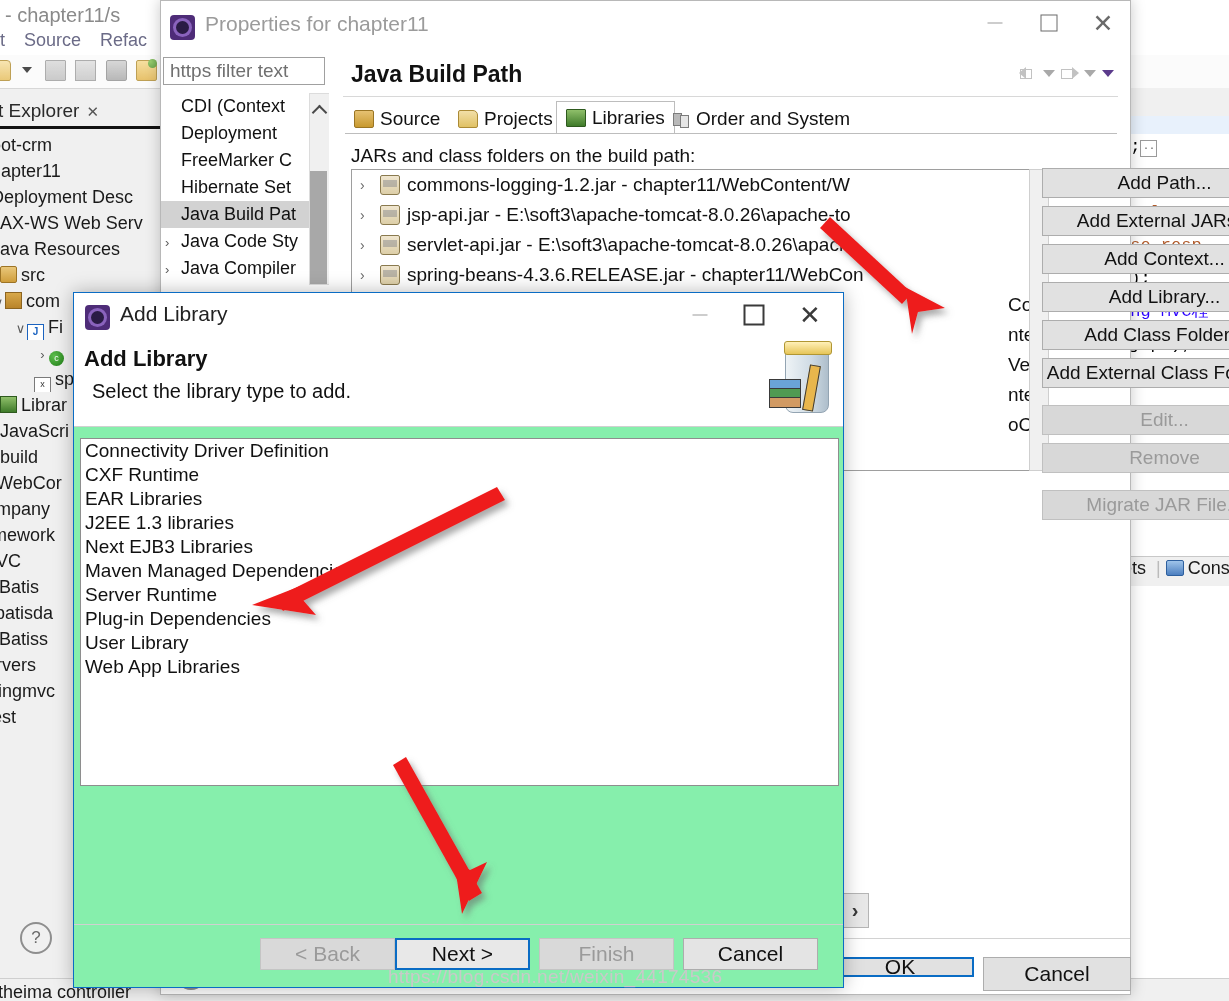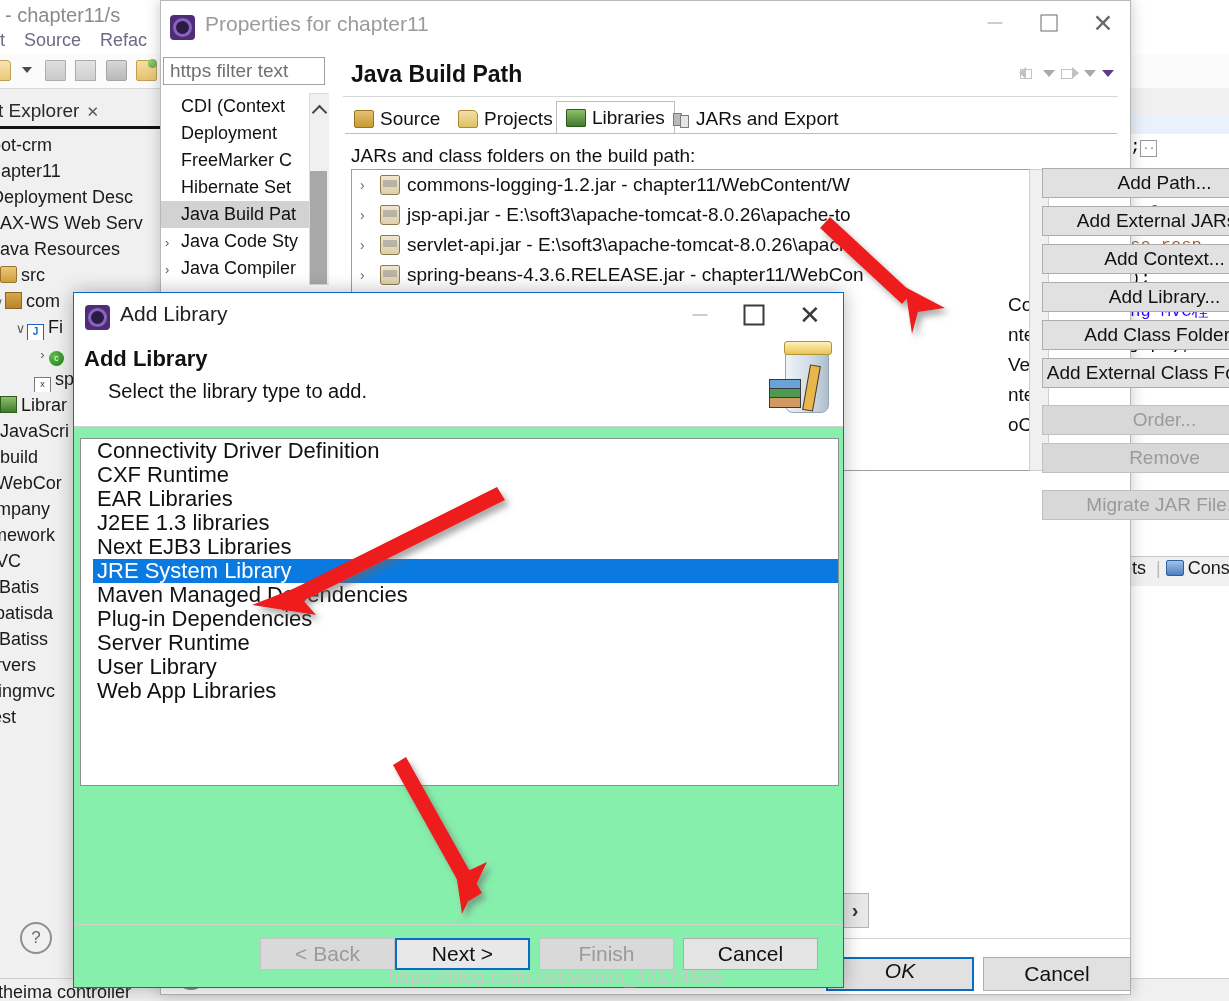--- a/index.html
+++ b/index.html
@@ -129,56 +129,56 @@
 
   #btn-col{position:absolute;left:713px;top:115px;width:250px;}
   .pbtn{width:245px;height:30px;margin-bottom:8px;border:1px solid #adadad;background:#e1e1e1;
      font-size:19px;color:#111;display:flex;align-items:center;justify-content:center;box-sizing:border-box;}
   .pbtn.disabled{color:#9a9a9a;background:#d8d8d8;border-color:#c0c0c0;}
   .pbtn.gap{margin-top:17px;}
 
   #prop-bottom-sep{position:absolute;left:0;top:937px;width:969px;height:1px;background:#d2d2d2;}
   #prop-help{position:absolute;left:14px;top:957px;width:28px;height:28px;border:2px solid #8e8e8e;border-radius:50%;
      color:#6a6a6a;font-size:17px;display:flex;align-items:center;justify-content:center;}
-  #ok-btn{position:absolute;left:665px;top:956px;width:148px;height:34px;background:#e1e1e1;border:2px solid #0a6cc4;
-     font-size:21px;color:#111;display:flex;justify-content:center;box-sizing:border-box;font-style:italic;}
+  #ok-btn{position:absolute;left:665px;top:956px;width:148px;height:20px;background:#e1e1e1;border:2px solid #0a6cc4;
+     font-size:21px;color:#111;display:flex;align-items:center;justify-content:center;box-sizing:border-box;}
   #cancel-btn{position:absolute;left:822px;top:956px;width:148px;height:34px;background:#e1e1e1;border:1px solid #adadad;
      font-size:21px;color:#111;display:flex;align-items:center;justify-content:center;box-sizing:border-box;}
 
   
   #addlib-dialog{left:73px;top:292px;width:769px;height:694px;background:#86efac;
      border:1px solid #0a6cc4;box-shadow:0 0 18px rgba(0,0,0,.28);}
   #al-titlebar{position:absolute;left:0;top:0;width:769px;height:49px;background:#ffffff;}
   #al-title-icon{position:absolute;left:11px;top:12px;width:25px;height:25px;
      background:radial-gradient(circle at 50% 50%,#ffffff 0 18%,#6b3fa0 19% 47%,#4e2c78 48% 100%);border-radius:4px;}
   #al-title-icon:before{content:"";position:absolute;left:6px;top:6px;width:13px;height:13px;border-radius:50%;background:#2a1b45;box-shadow:0 0 0 3px #8a63bd;}
   #al-title-text{position:absolute;left:46px;top:9px;font-size:21px;color:#222;}
   #al-wb-min{right:116px;}
   #al-wb-min .gx{width:15px;height:1px;background:#9c9c9c;}
   #al-wb-max{right:62px;}
   #al-wb-max .gx{width:17px;height:17px;border:2px solid #3a3a3a;}
   #al-wb-close{right:6px;}
   #al-wb-close .gx{font-size:26px;color:#3a3a3a;line-height:1;}
 
   #al-header{position:absolute;left:0;top:49px;width:769px;height:84px;background:#ffffff;border-bottom:1px solid #d0d0d0;}
   #al-heading{position:absolute;left:10px;top:4px;font-size:22px;font-weight:bold;color:#111;}
-  #al-sub{position:absolute;left:18px;top:38px;font-size:20px;color:#111;margin-left:16px;}
+  #al-sub{position:absolute;left:18px;top:38px;font-size:20px;color:#111;}
   #al-hero{position:absolute;right:6px;top:-3px;width:78px;height:86px;}
   .jarbig{position:absolute;right:8px;top:10px;width:42px;height:62px;background:linear-gradient(90deg,#eef3f6,#cfdbe4 60%,#aebecb);
      border:1px solid #93a4b2;border-radius:6px 6px 8px 8px;}
   .jarbig:before{content:"";position:absolute;left:-2px;top:-9px;width:46px;height:12px;background:linear-gradient(#fff0b8,#e6c558);
      border:1px solid #b09633;border-radius:3px;}
   .bk{position:absolute;border:1px solid #3a3a3a;}
   .bk1{right:36px;top:40px;width:30px;height:9px;background:#6aa3d8;}
   .bk2{right:36px;top:49px;width:30px;height:9px;background:#4f9a52;}
   .bk3{right:36px;top:58px;width:30px;height:9px;background:#d19a63;}
   .bk4{right:20px;top:26px;width:9px;height:44px;background:#e8b64c;transform:rotate(10deg);}
 
   #al-listbox{position:absolute;left:6px;top:145px;width:757px;height:346px;background:#ffffff;border:1px solid #8e8e8e;overflow:hidden;}
-  .lirow{height:24px;line-height:24px;padding-left:4px;font-size:22px;color:#111;white-space:nowrap;margin-left:12px;}
+  .lirow{height:24px;line-height:24px;padding-left:4px;font-size:19px;color:#111;white-space:nowrap;}
   .lirow.sel{background:#0a7ae0;color:#ffffff;}
 
   #al-footer-sep{position:absolute;left:0;top:631px;width:769px;height:1px;background:#d0d0d0;}
   #al-help{position:absolute;left:20px;top:922px;width:28px;height:28px;border:2px solid #8e8e8e;border-radius:50%;
      color:#6a6a6a;font-size:17px;display:flex;align-items:center;justify-content:center;}
   .wbtn3{position:absolute;top:645px;height:32px;font-size:21px;display:flex;align-items:center;justify-content:center;box-sizing:border-box;}
   #btn-back{left:186px;width:135px;background:#d9d9d9;border:1px solid #c4c4c4;color:#9a9a9a;}
   #btn-next{left:321px;width:135px;background:#e8e8e8;border:2px solid #0a6cc4;color:#111;}
   #btn-finish{left:465px;width:135px;background:#d9d9d9;border:1px solid #c4c4c4;color:#9a9a9a;}
   #btn-cancel2{left:609px;width:135px;background:#e4e4e4;border:1px solid #adadad;color:#111;}
@@ -330,21 +330,21 @@
       <div class="etab" style="left:104px;">
         <span class="tabico ic-projects"></span>
         <span>Projects</span>
       </div>
       <div class="etab active" style="left:211px;">
         <span class="tabico ic-libraries"></span>
         <span>Libraries</span>
       </div>
       <div class="etab" style="left:318px;">
         <span class="tabico ic-order"></span>
-        <span>JARs and Export</span>
+        <span>Order and System</span>
       </div>
     </div>
     <div id="tab-underline"></div>
 
     <div id="jars-label">JARs and class folders on the build path:</div>
 
     <div id="jars-list">
       <div class="jarrow">
           <span class="jw">›</span>
           <span class="ic-jar"></span>
@@ -396,21 +396,21 @@
       <div class="pbtn">
           <span>Add Library...</span>
         </div>
       <div class="pbtn">
           <span>Add Class Folder...</span>
         </div>
       <div class="pbtn">
           <span>Add External Class Folder...</span>
         </div>
       <div class="pbtn disabled gap">
-          <span>Order...</span>
+          <span>Edit...</span>
         </div>
       <div class="pbtn disabled">
           <span>Remove</span>
         </div>
       <div class="pbtn disabled gap">
           <span>Migrate JAR File...</span>
         </div>
     </div>
   </div>
 
@@ -457,24 +457,23 @@
       <span class="bk bk3"></span>
     </div>
   </div>
 
   <div id="al-listbox">
     <div class="lirow"><span>Connectivity Driver Definition</span></div>
     <div class="lirow"><span>CXF Runtime</span></div>
     <div class="lirow"><span>EAR Libraries</span></div>
     <div class="lirow"><span>J2EE 1.3 libraries</span></div>
     <div class="lirow"><span>Next EJB3 Libraries</span></div>
-    <div class="lirow sel"><span>JRE System Library</span></div>
     <div class="lirow"><span>Maven Managed Dependencies</span></div>
+    <div class="lirow"><span>Server Runtime</span></div>
     <div class="lirow"><span>Plug-in Dependencies</span></div>
-    <div class="lirow"><span>Server Runtime</span></div>
     <div class="lirow"><span>User Library</span></div>
     <div class="lirow"><span>Web App Libraries</span></div>
   </div>
 
   <div id="al-footer-sep"></div>
   <div class="wbtn3" id="btn-back">
       <span>&lt; Back</span>
     </div>
   <div class="wbtn3" id="btn-next">
       <span>Next &gt;</span>

